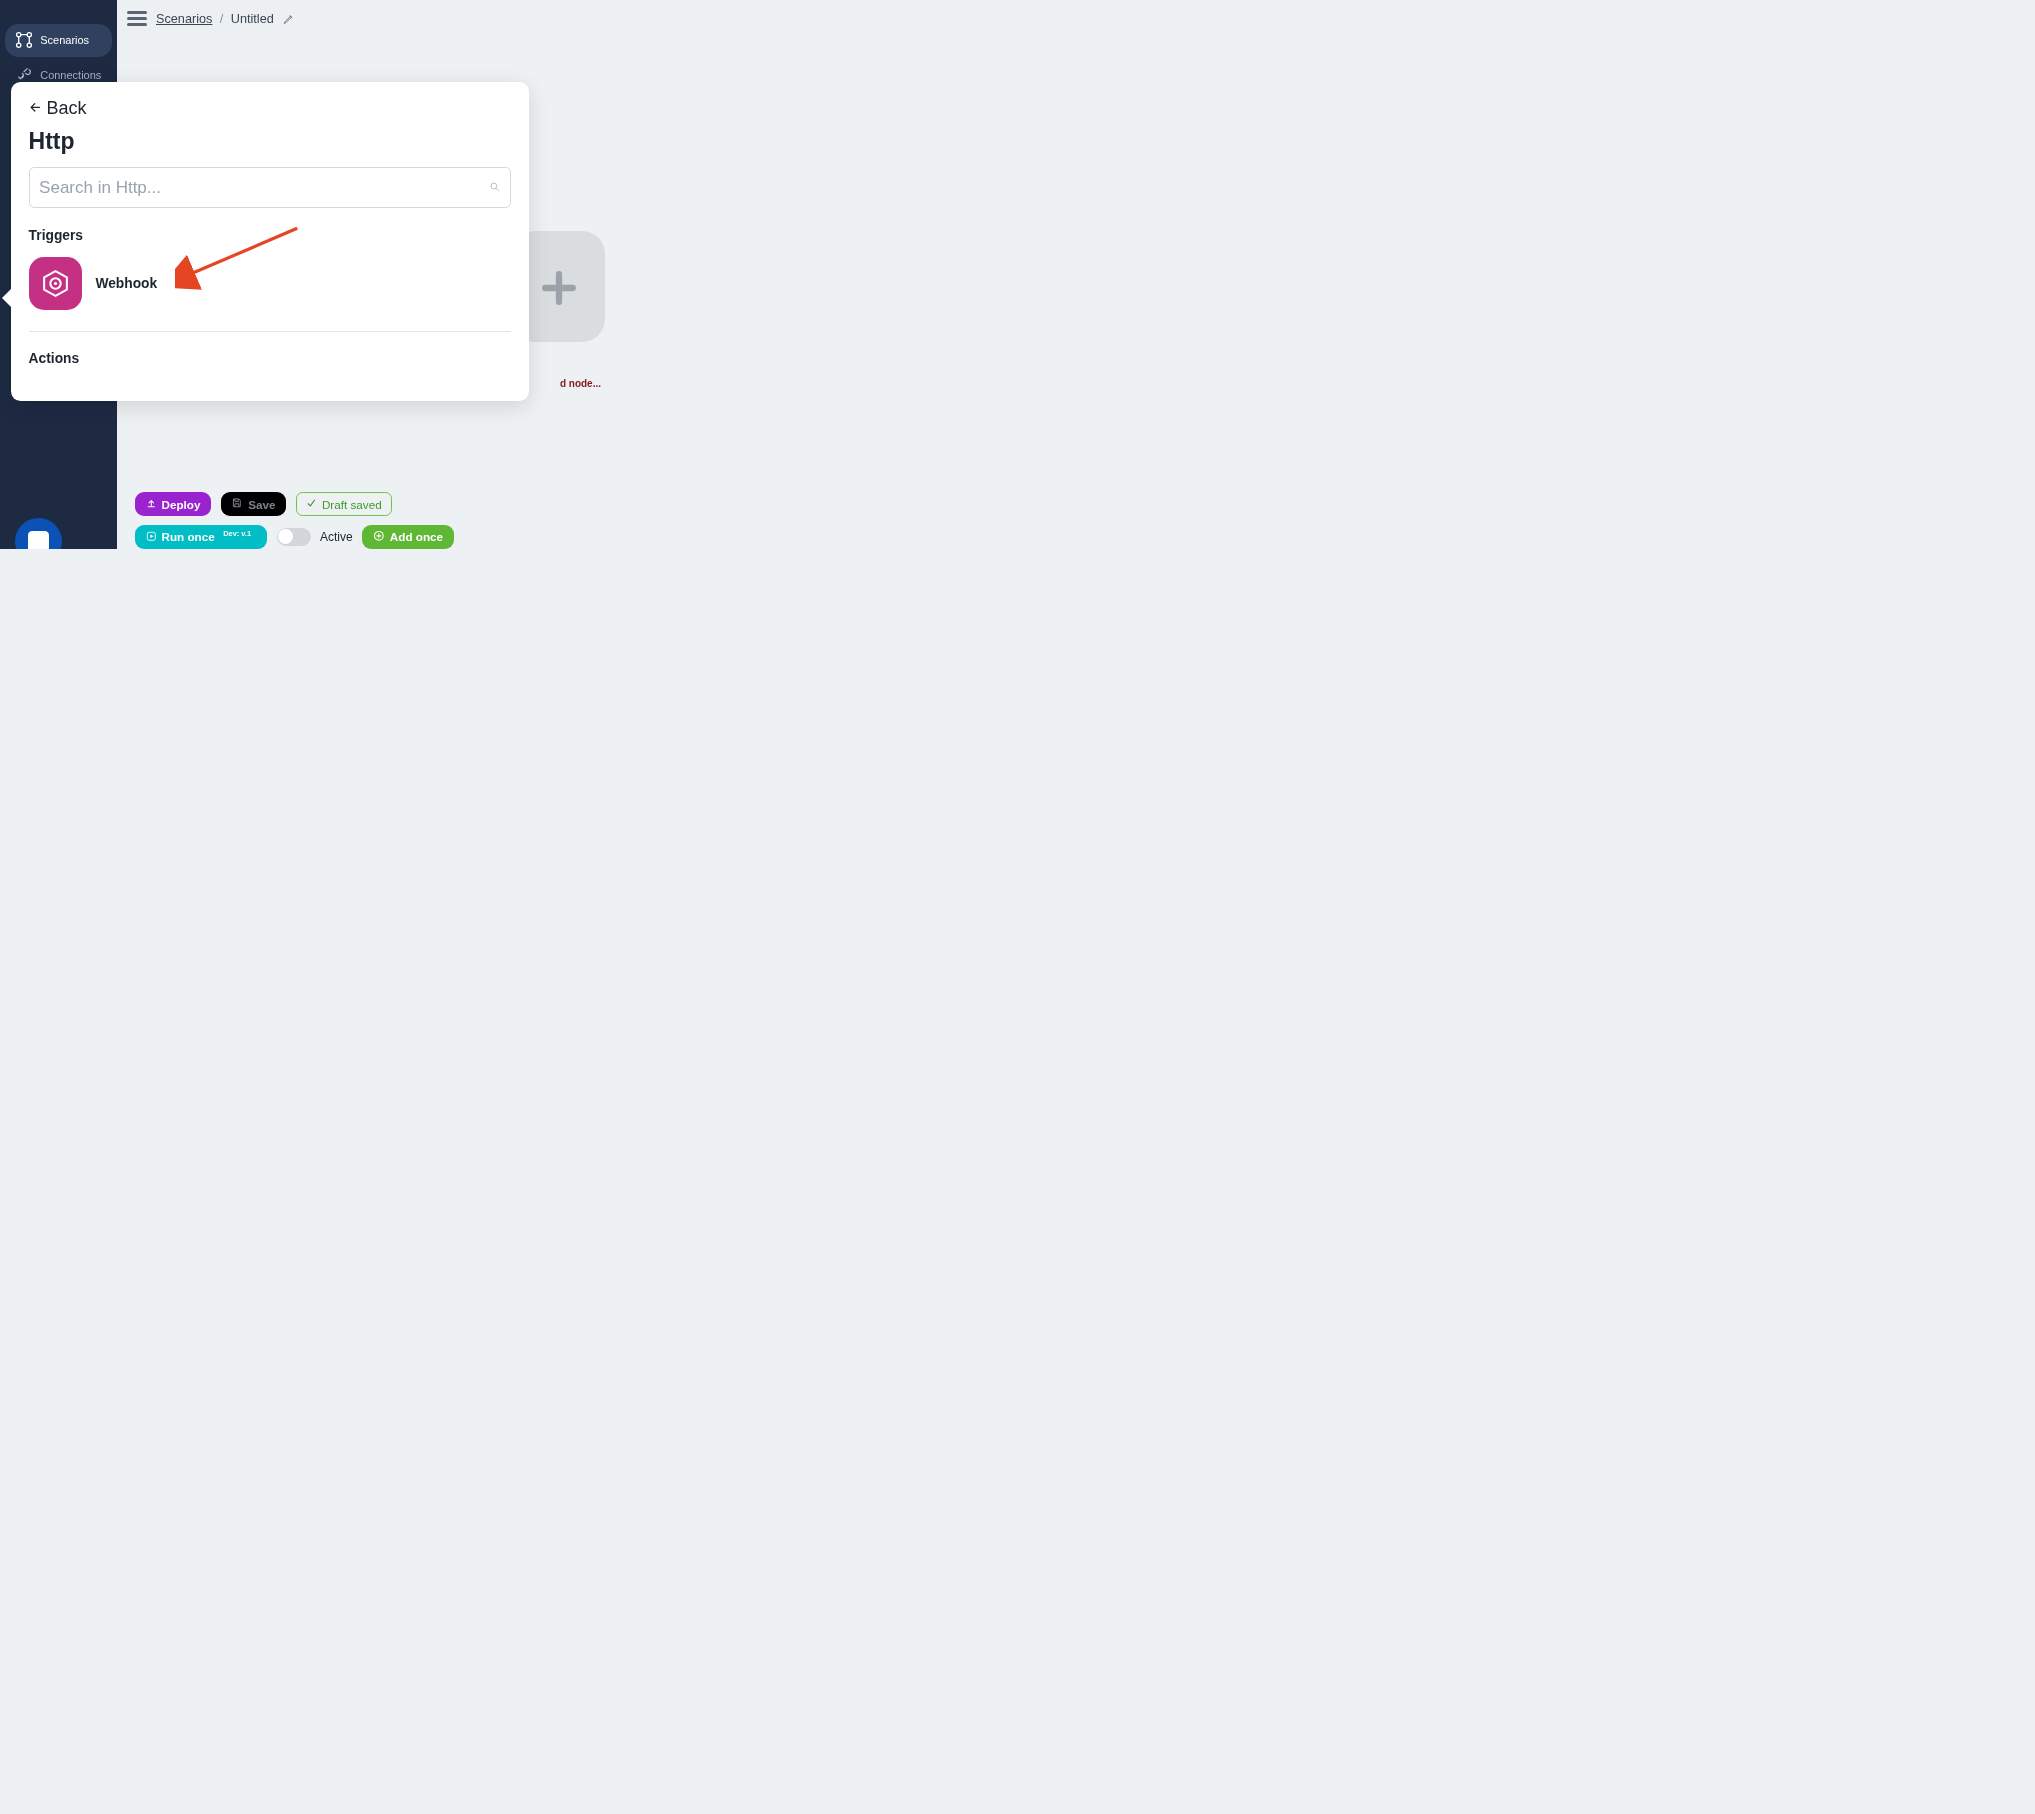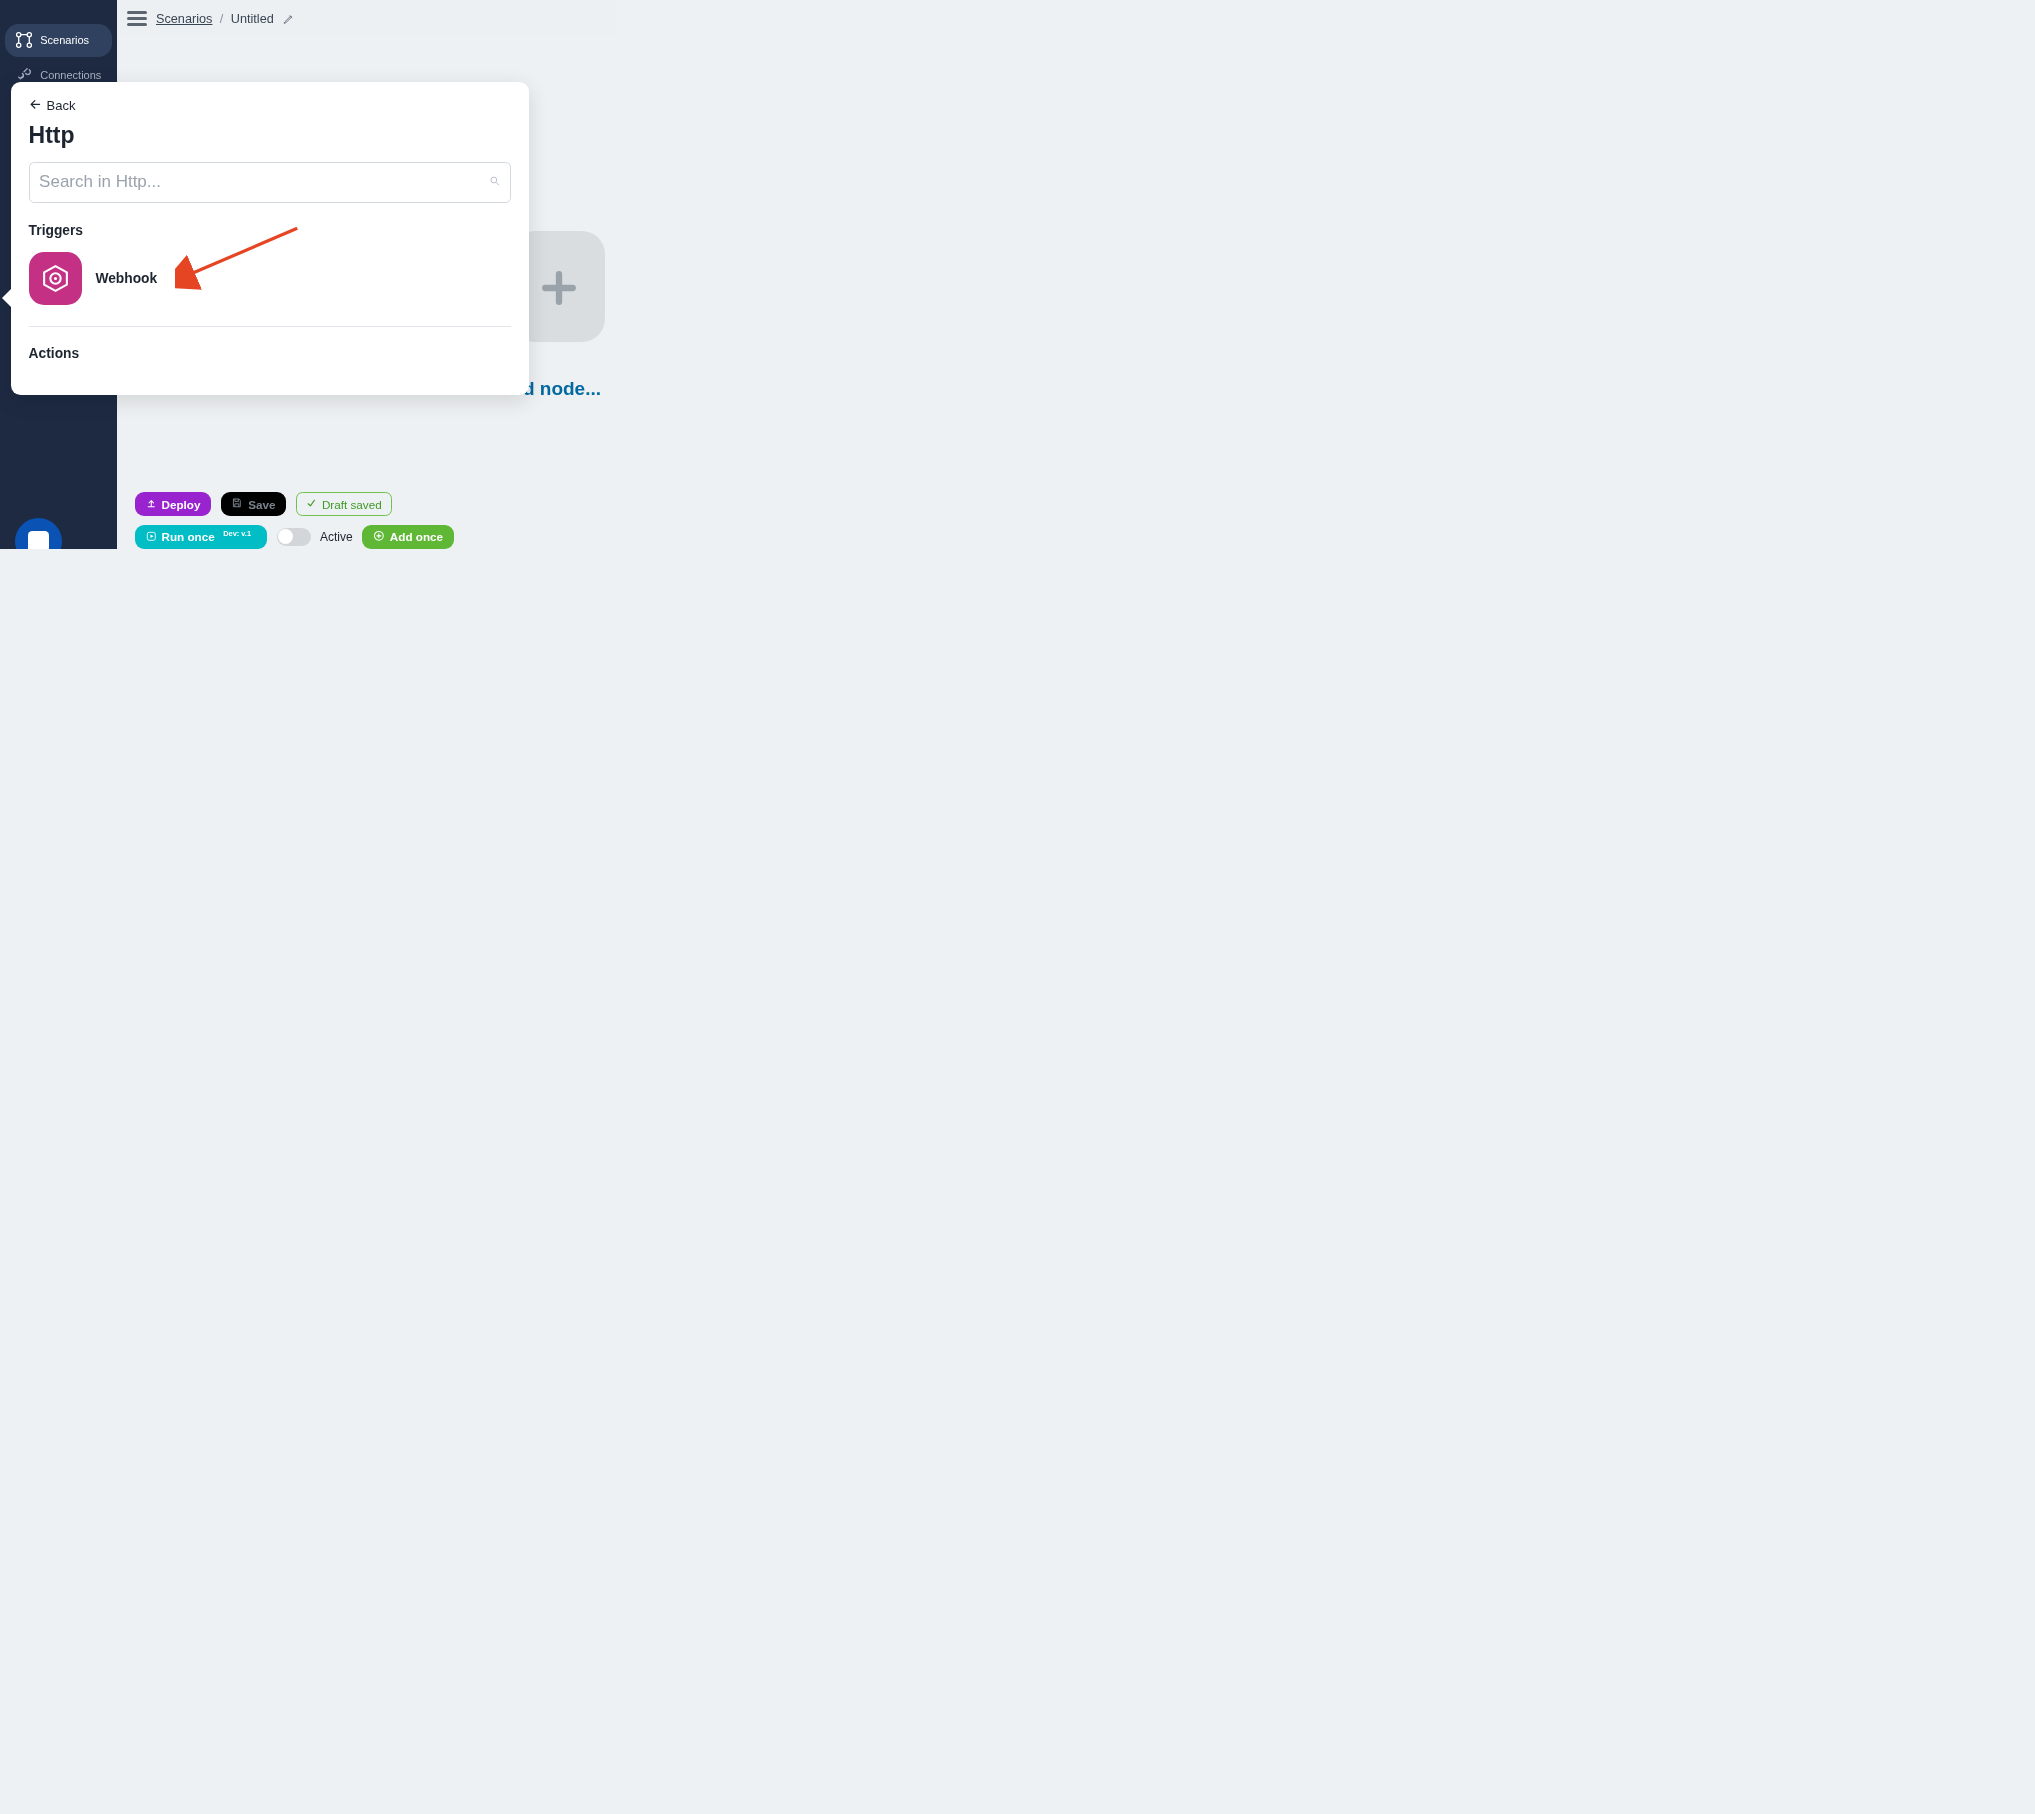--- a/index.html
+++ b/index.html
@@ -115,23 +115,23 @@
   }
   .add-node-plus {
     color: #9ba3aa;
     font-size: 58px;
     font-weight: 300;
     line-height: 1;
   }
   .add-node-caption {
     position: absolute;
     top: 341px; right: 15px;
-    font-size: 19px;
+    font-size: 10px;
     font-weight: 700;
-    color: #0369a1;
+    color: #7f1d1d;
   }
 
   
   .bottombar {
     position: absolute;
     left: 135px; right: 5.3px;
     bottom: 0;
     display: flex;
     flex-direction: column;
     gap: 8.5px;
@@ -195,21 +195,21 @@
     left: -8.5px; top: 207px;
     width: 0; height: 0;
     border-top: 9.5px solid transparent;
     border-bottom: 9.5px solid transparent;
     border-right: 9.5px solid #fff;
   }
   .back-btn {
     display: inline-flex;
     align-items: center;
     gap: 5.3px;
-    font-size: 13px;
+    font-size: 18px;
     font-weight: 500;
     color: #1d2530;
     cursor: pointer;
     margin-bottom: 8.5px;
   }
   .panel-title {
     font-size: 23px;
     font-weight: 800;
     color: #1d2530;
     margin-bottom: 12.7px;

